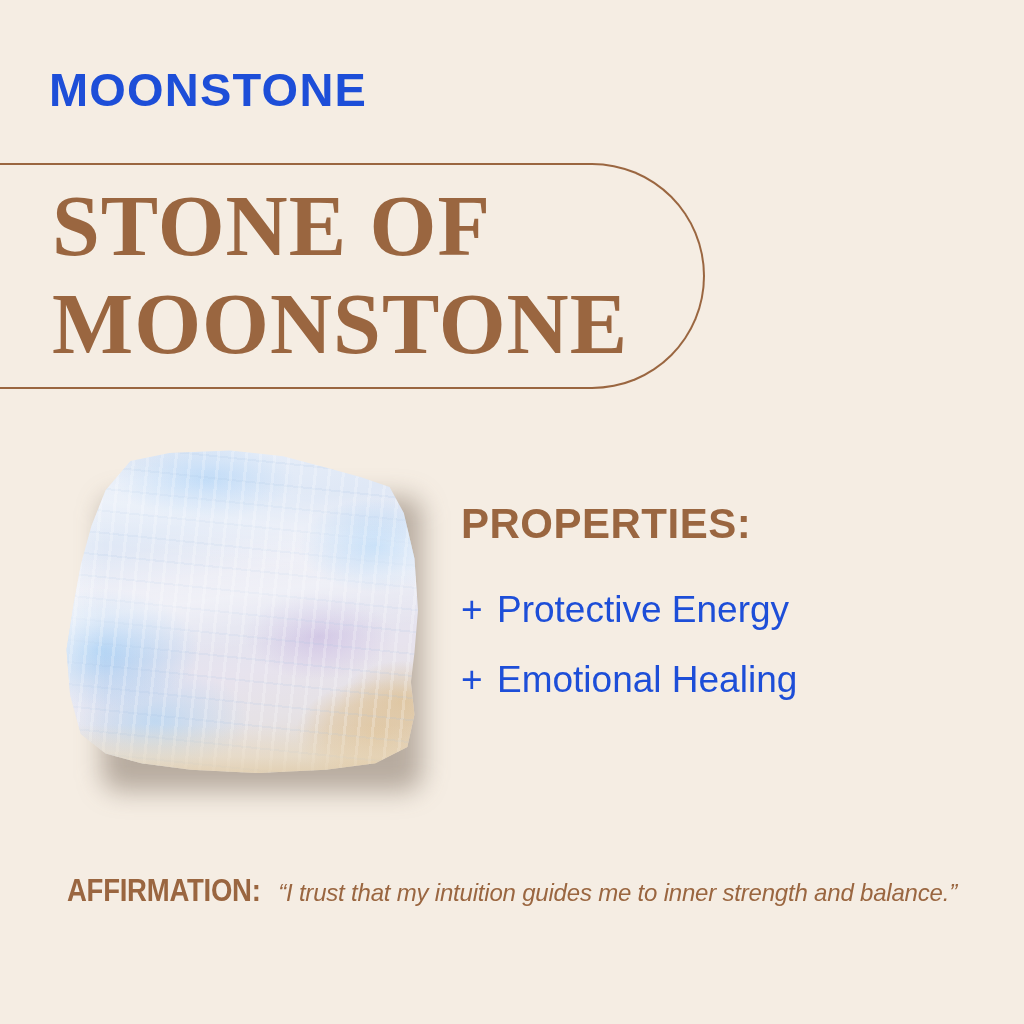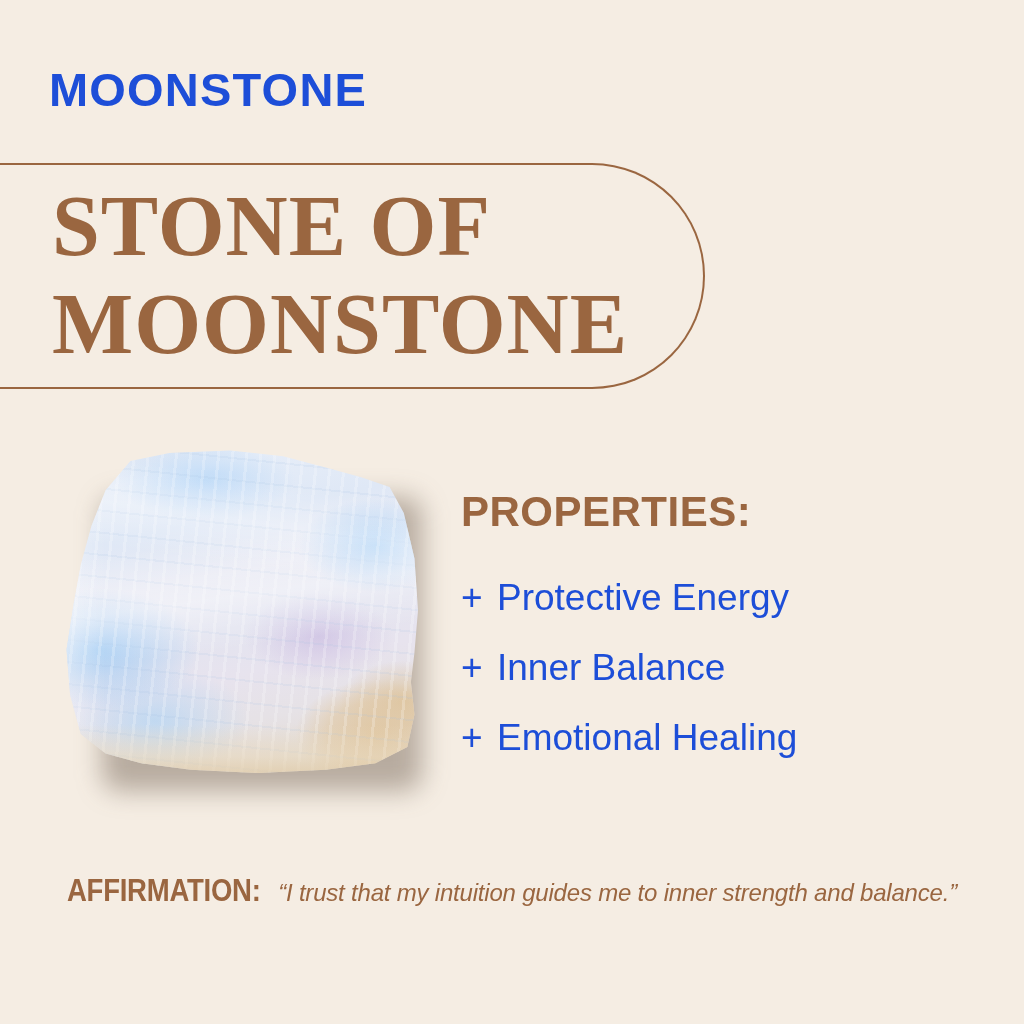--- a/index.html
+++ b/index.html
@@ -151,21 +151,21 @@
     top: 483px;
     width: 520px;
   }
   .props-title {
     font-family: "Liberation Sans", sans-serif;
     font-weight: 700;
     font-size: 42px;
     line-height: 50px;
     letter-spacing: 0.5px;
     color: #9a6640;
-    margin: 4px 0 26px 0;
+    margin: 16px 0 26px 0;
     white-space: nowrap;
   }
   .prop-item {
     font-family: Liberation Sans, sans-serif;
     font-weight: 400;
     font-size: 37px;
     line-height: 70px;
     color: #1d4ed8;
     white-space: nowrap;
   }
@@ -226,23 +226,20 @@
     </div>
   </div>
 
   <div class="props">
     <div class="props-title">PROPERTIES:</div>
 
     <div class="prop-item">
       <span class="plus">+</span><span>Protective Energy</span>
     </div>
     <div class="prop-item">
-      <span class="plus">+</span><span>Inner Balance</span>
-    </div>
-    <div class="prop-item">
       <span class="plus">+</span><span>Emotional Healing</span>
     </div>
   </div>
 
   <div class="affirmation">
     <span class="label">AFFIRMATION:</span><span class="quote">“I trust that my intuition guides me to inner strength and balance.”</span>
   </div>
 
 </div>
 

